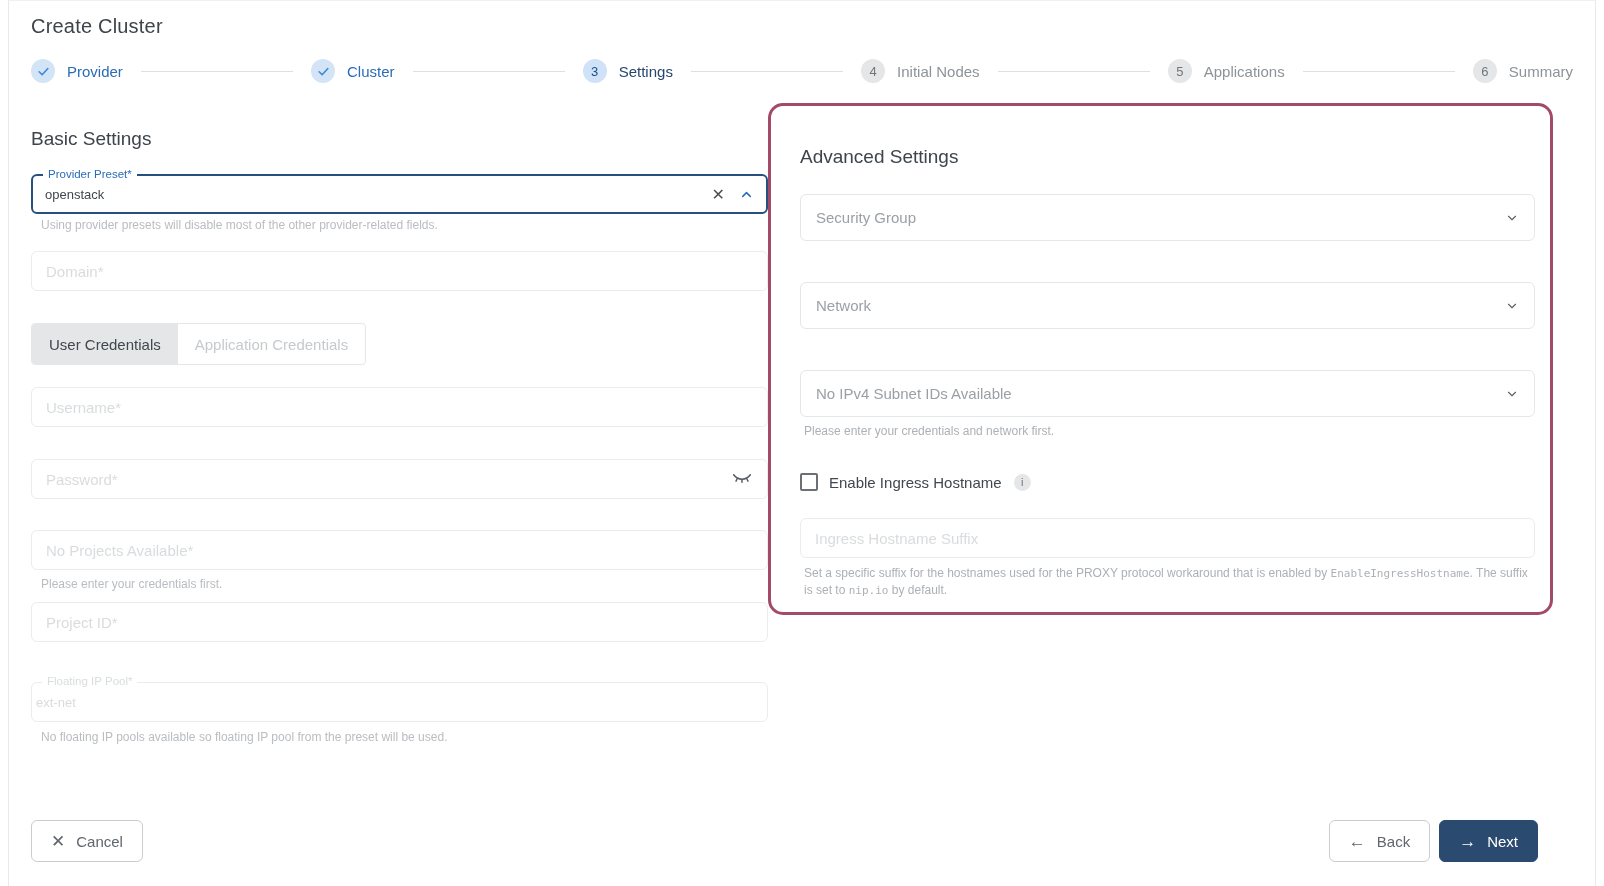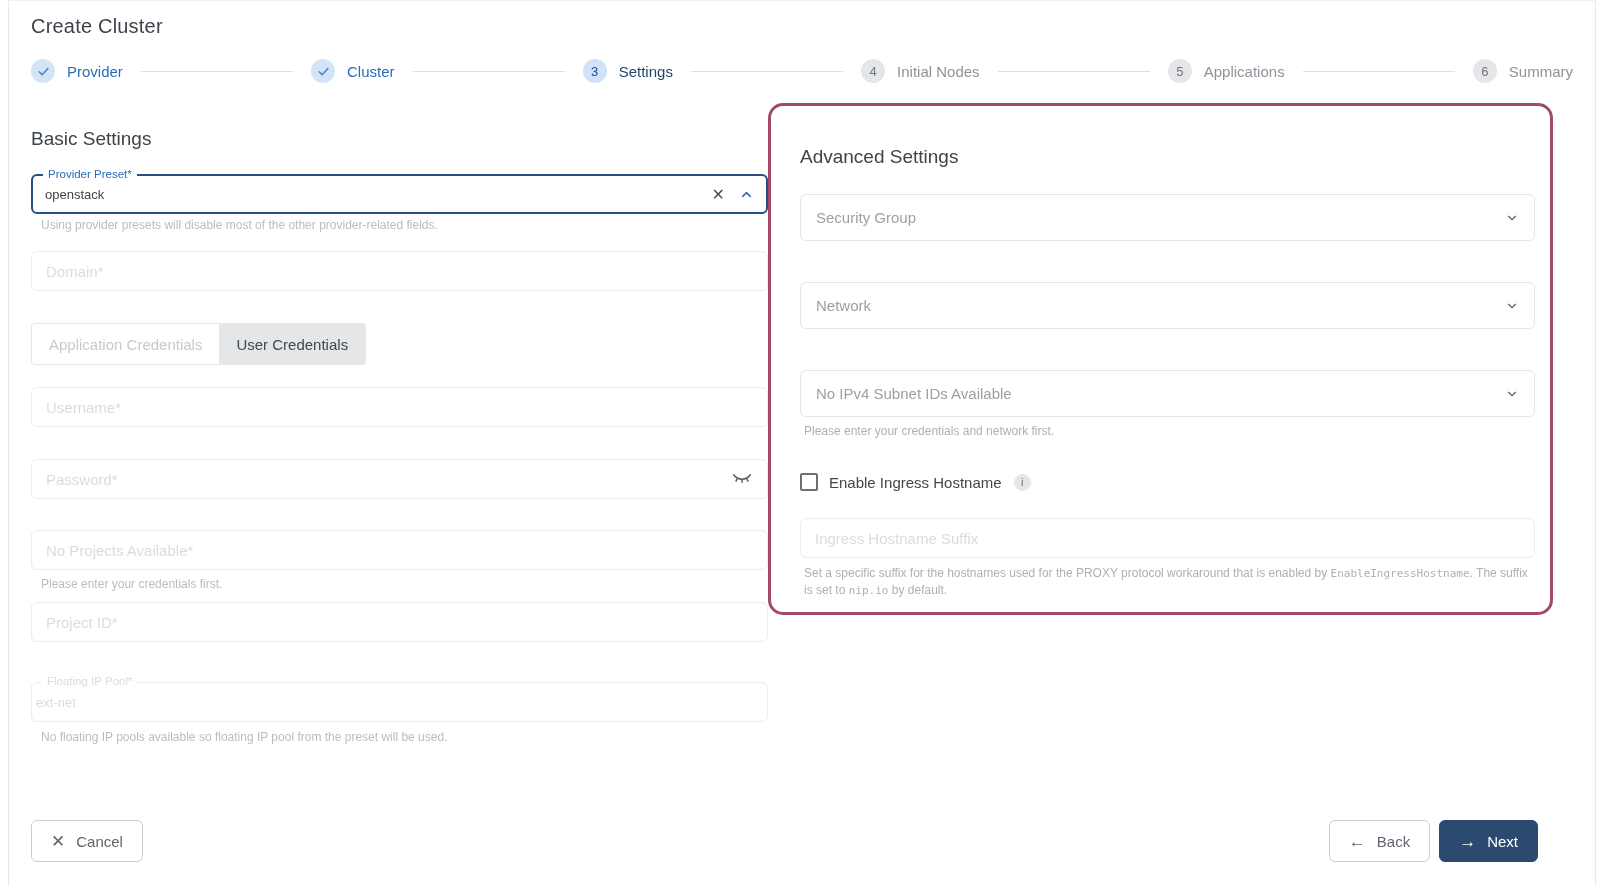--- a/index.html
+++ b/index.html
@@ -155,22 +155,22 @@
           <svg width="15" height="15" viewBox="0 0 24 24" fill="none" stroke="#2a6cb8" stroke-width="2.4" stroke-linecap="round" stroke-linejoin="round">
               <polyline points="6 15 12 9 18 15"></polyline>
             </svg>
         </span>
       </div>
       <p class="helper">Using provider presets will disable most of the other provider-related fields.</p>
 
       <input type="text" class="txt-input" style="margin-top: 19px;" disabled="" placeholder="Domain*">
 
       <div class="tabs">
+        <div class="tab selected">User Credentials</div>
         <div class="tab unselected">Application Credentials</div>
-        <div class="tab selected">User Credentials</div>
       </div>
 
       <input type="text" class="txt-input" style="margin-top: 22px;" disabled="" placeholder="Username*">
 
       <div class="pw-wrap">
         <input type="text" class="txt-input" disabled="" placeholder="Password*" style="">
         <span class="eye">
           <svg width="20" height="13" viewBox="0 0 24 14" fill="none" stroke="#565c63" stroke-width="1.8" stroke-linecap="round">
             <path d="M2 2.5 C7 9.5 17 9.5 22 2.5"></path>
             <line x1="6.2" y1="7.3" x2="4.8" y2="10.2"></line>

